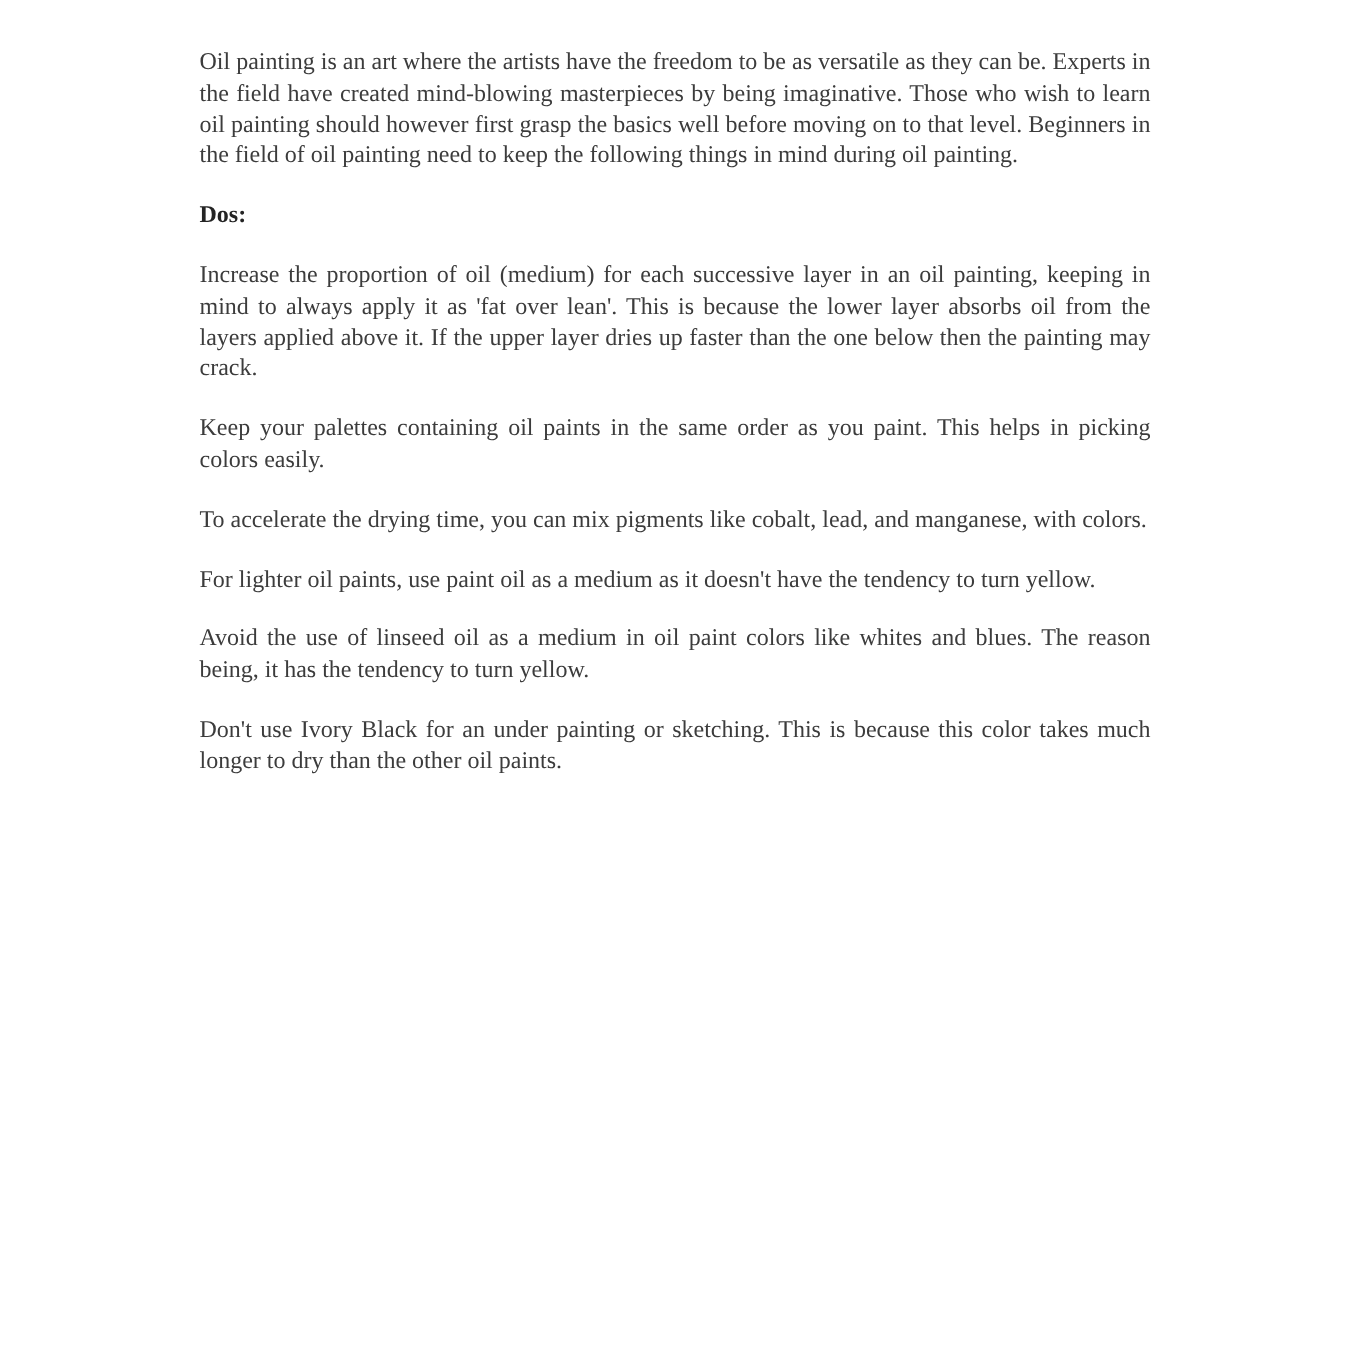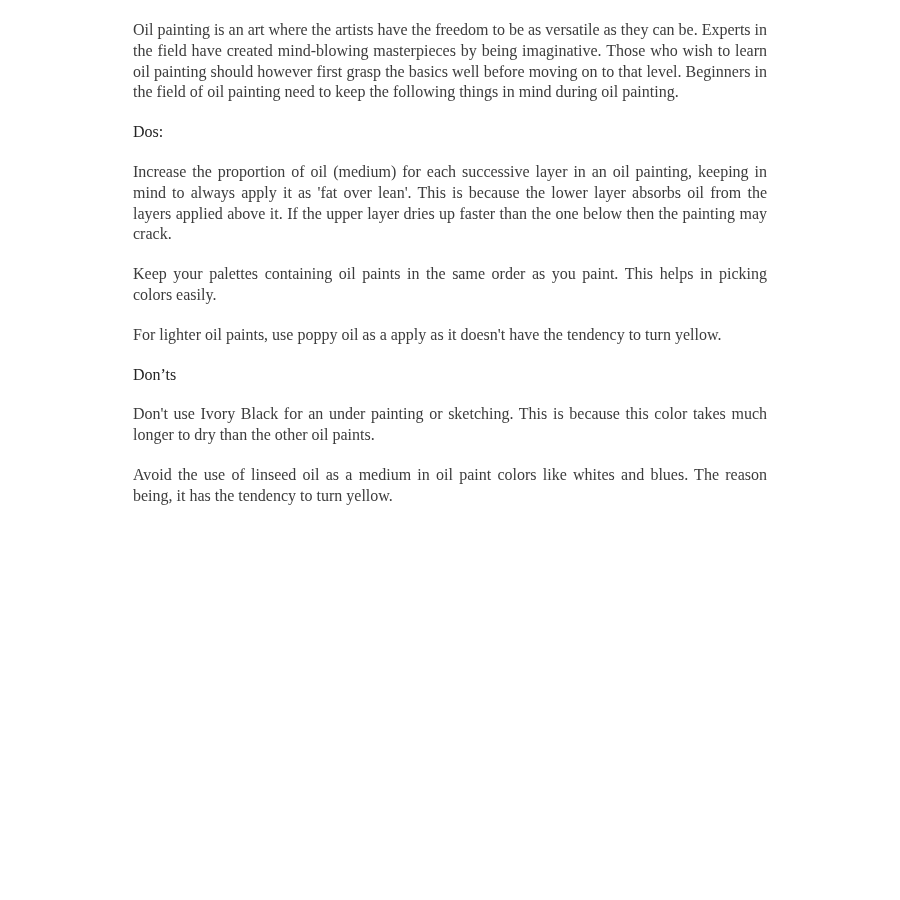--- a/index.html
+++ b/index.html
@@ -22,48 +22,48 @@
     color: #3c3c3c;
     font-size: 16px;
     line-height: 20.8px;
   }
   .doc-page p.para {
     margin: 19px 0;
     text-align: justify;
     text-justify: inter-word;
   }
   .doc-page p.para.first {
-    margin-top: 20px;
+    margin-top: 32px;
   }
   .doc-page h2.heading {
     margin: 19px 0;
     font-size: 16px;
     line-height: 20.8px;
-    font-weight: normal;
+    font-weight: bold;
     color: #242424;
     text-align: left;
   }
 </style>
 </head>
 <body>
 
 <div class="doc-page">
 
   <p class="para first">Oil painting is an art where the artists have the freedom to be as versatile as they can be. Experts in the field have created mind-blowing masterpieces by being imaginative. Those who wish to learn oil painting should however first grasp the basics well before moving on to that level. Beginners in the field of oil painting need to keep the following things in mind during oil painting.</p>
 
   <h2 class="heading">Dos:</h2>
 
   <p class="para">Increase the proportion of oil (medium) for each successive layer in an oil painting, keeping in mind to always apply it as 'fat over lean'. This is because the lower layer absorbs oil from the layers applied above it. If the upper layer dries up faster than the one below then the painting may crack.</p>
 
   <p class="para">Keep your palettes containing oil paints in the same order as you paint. This helps in picking colors easily.</p>
 
+  <p class="para">To accelerate the drying time, you can mix pigments like cobalt, lead, and manganese, with colors.</p>
 
-  <p class="para">For lighter oil paints, use poppy oil as a apply as it doesn't have the tendency to turn yellow.</p>
+  <p class="para">For lighter oil paints, use paint oil as a medium as it doesn't have the tendency to turn yellow.</p>
 
 
-  <h2 class="heading">Don’ts</h2>
+
+  <p class="para">Avoid the use of linseed oil as a medium in oil paint colors like whites and blues. The reason being, it has the tendency to turn yellow.</p>
 
   <p class="para">Don't use Ivory Black for an under painting or sketching. This is because this color takes much longer to dry than the other oil paints.</p>
-
-  <p class="para">Avoid the use of linseed oil as a medium in oil paint colors like whites and blues. The reason being, it has the tendency to turn yellow.</p>
 
 
 </div>
 
 </body></html>

